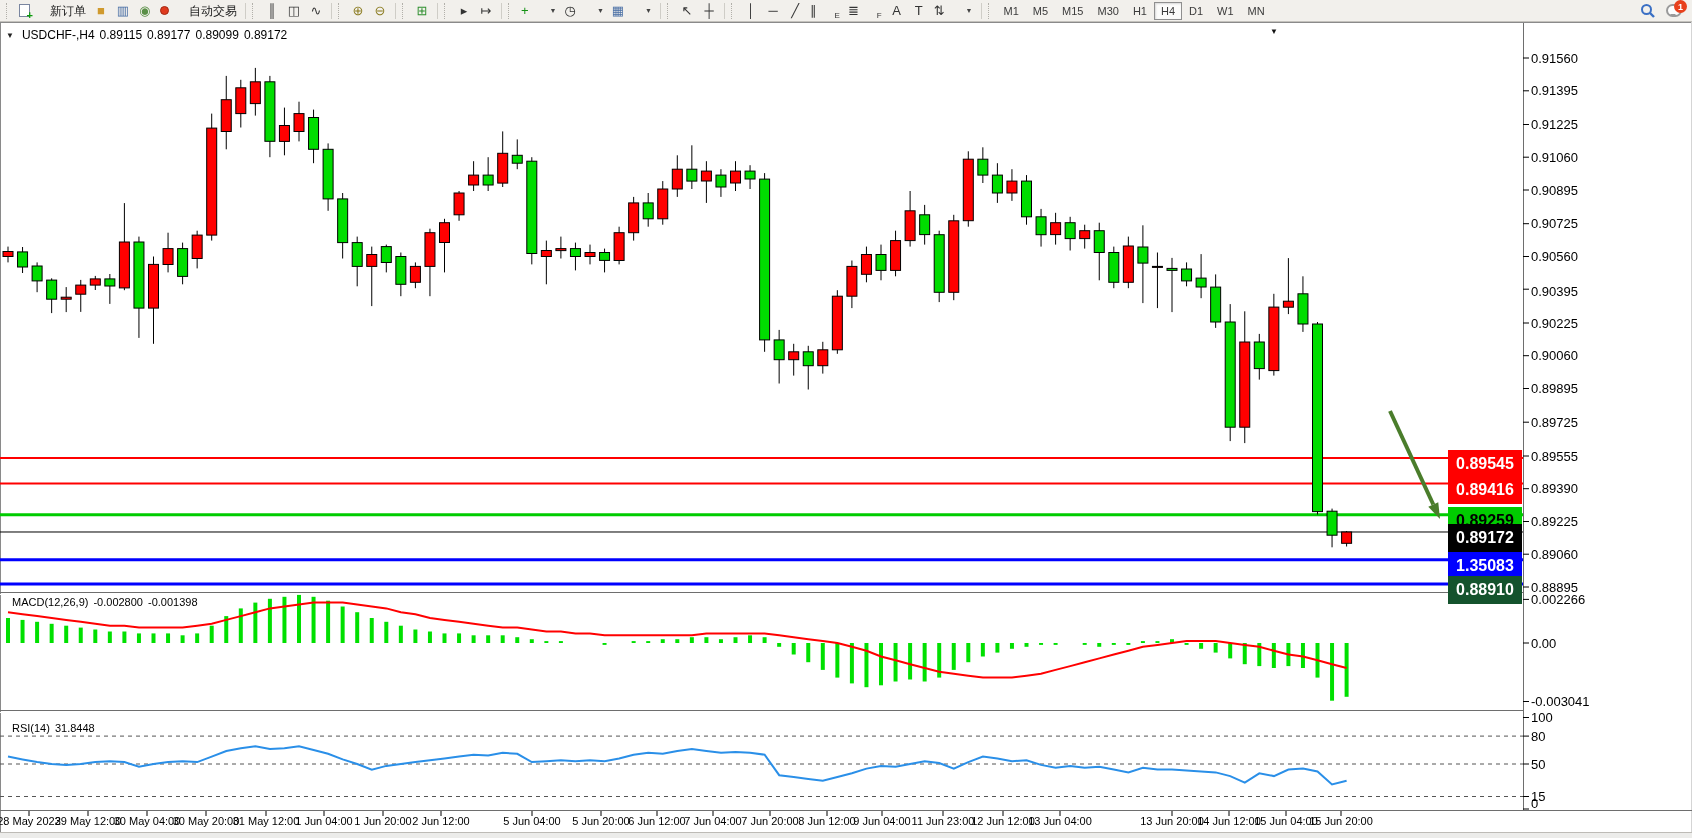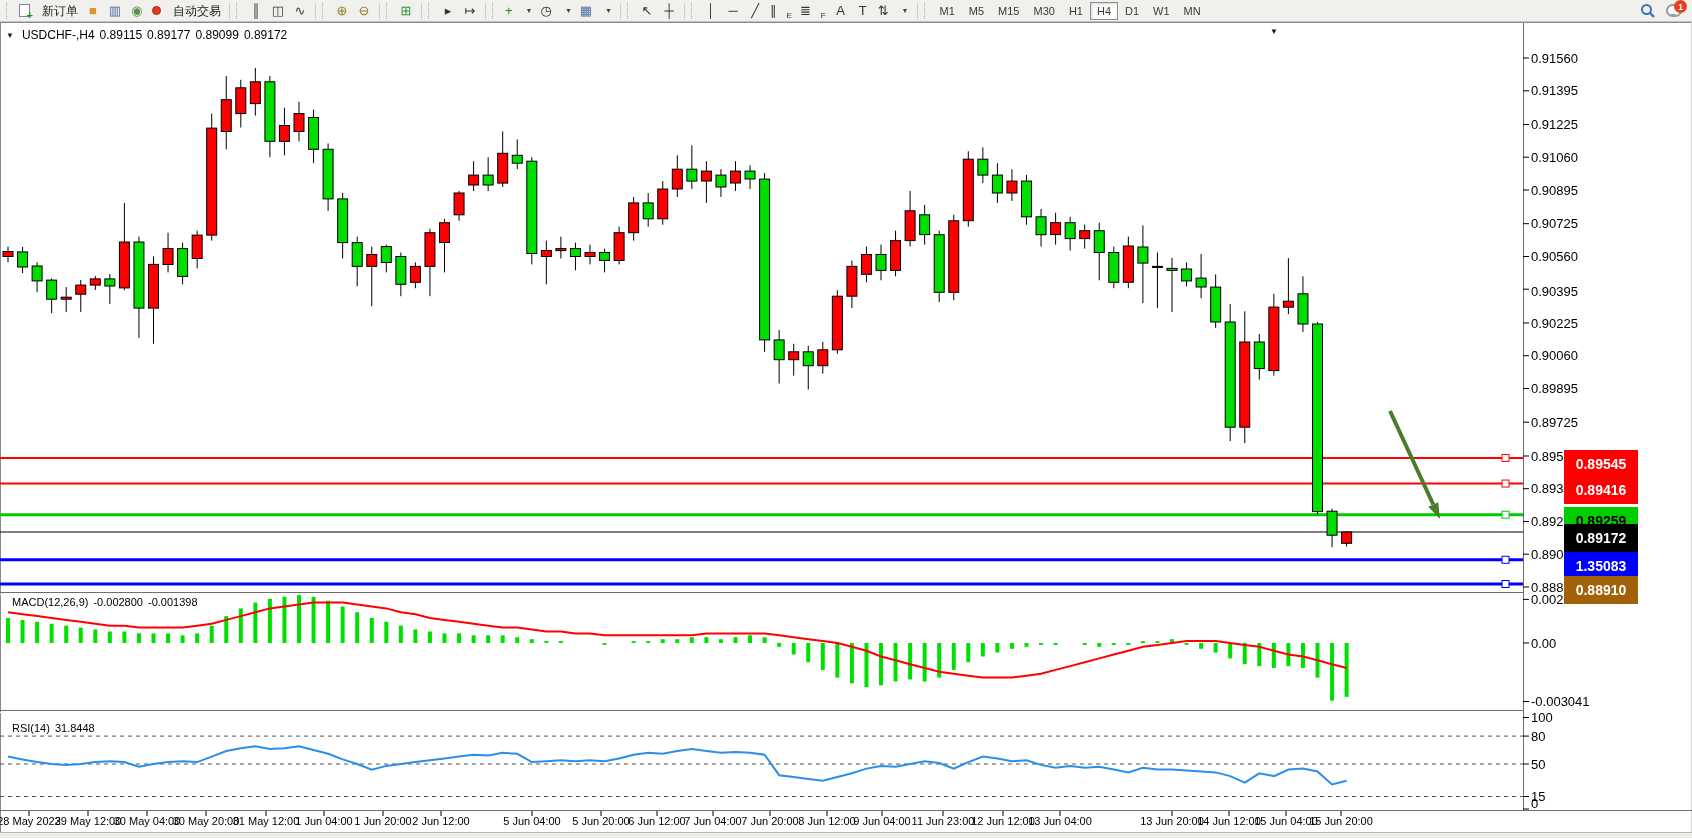--- a/index.html
+++ b/index.html
@@ -7,21 +7,21 @@
   .app{position:relative;width:1692px;height:838px;overflow:hidden;
        font-family:"Liberation Sans",sans-serif;color:#000;background:#fff;}
   
   .toolbar{position:absolute;left:0;top:0;width:1692px;height:22px;
            background:#f2f0ec;border-bottom:1px solid #c4c2bd;
            display:flex;align-items:center;padding:0 4px;}
   .tb-grip{width:5px;height:16px;border-left:1px dotted #b2b0aa;margin:0 4px 0 2px;}
   .tb-sep{width:1px;height:16px;background:#cfcdc7;margin:0 4px;}
   .tb-btn{height:20px;min-width:22px;display:flex;align-items:center;justify-content:center;
           font-size:13px;line-height:1;border:1px solid transparent;border-radius:2px;
-          color:#333;cursor:default;gap:12px;padding:0 3px;position:relative;}
+          color:#333;cursor:default;gap:20px;padding:0 3px;position:relative;}
   .tb-btn .glyph{pointer-events:none;}
   .tb-btn .sub{font-size:8px;margin-left:-2px;align-self:flex-end;}
   .tb-btn .caret{font-size:7px;color:#444;margin-left:1px;}
   .tb-btn .cjk{font-size:12px;color:#222;}
   .ic-doc{width:11px;height:13px;background:#fff;border:1px solid #7a86a0;position:relative;}
   .ic-doc::after{content:"+";position:absolute;right:-4px;bottom:-5px;color:#0b9a0b;
                  font-size:11px;font-weight:bold;}
   .ic-dot{width:9px;height:9px;border-radius:50%;background:#e03a1e;border:1px solid #a32812;}
   .tf-btn{height:18px;padding:0 6px;display:flex;align-items:center;font-size:11px;
           color:#3b3b3b;border:1px solid transparent;}
@@ -36,21 +36,21 @@
          align-items:center;justify-content:center;padding:0 2px;}
   
   .chart-window{position:absolute;left:0;top:22px;width:1692px;height:816px;background:#fff;}
   #chart-svg{position:absolute;left:0;top:0;}
   .chart-title{position:absolute;left:6px;top:6px;font-size:12px;display:flex;gap:5px;
                align-items:center;white-space:nowrap;}
   .chart-title .exp{font-size:8px;color:#222;margin-right:3px;}
   .corner-caret{position:absolute;left:1270px;top:5px;font-size:8px;color:#111;}
   .ind-label{position:absolute;font-size:11px;display:flex;gap:5px;white-space:nowrap;}
   .axis-label{position:absolute;left:1531px;font-size:13px;height:13px;line-height:13px;}
-  .badge-price{position:absolute;left:1564px;width:74px;height:28px;font-size:14px;font-weight:600;
+  .badge-price{position:absolute;left:1448px;width:74px;height:28px;font-size:16px;font-weight:600;
                display:flex;align-items:center;justify-content:center;z-index:3;}
   .time-label{position:absolute;top:793px;font-size:11px;transform:translateX(-50%);white-space:nowrap;}
   .bottom-strip{position:absolute;left:0;top:810px;width:1692px;height:6px;background:#ececea;
                 border-top:1px solid #bdbbb6;}
 </style>
 </head>
 <body>
 
 <div class="app">
   <div class="toolbar" id="toolbar">
@@ -580,21 +580,21 @@
         <div class="axis-label" style="top:689.0px">100</div>
         <div class="axis-label" style="top:707.6px">80</div>
         <div class="axis-label" style="top:735.5px">50</div>
         <div class="axis-label" style="top:768.0px">15</div>
         <div class="axis-label" style="top:774.5px">0</div>
         <div class="badge-price" style="top:428.0px;background:#ff0000;color:#ffffff">0.89545</div>
         <div class="badge-price" style="top:453.6px;background:#ff0000;color:#ffffff">0.89416</div>
         <div class="badge-price" style="top:484.7px;background:#00cc00;color:#000000">0.89259</div>
         <div class="badge-price" style="top:502.0px;background:#000000;color:#ffffff">0.89172</div>
         <div class="badge-price" style="top:529.8px;background:#0000ff;color:#ffffff">1.35083</div>
-        <div class="badge-price" style="top:554.0px;background:#a16207;color:#ffffff">0.88910</div>
+        <div class="badge-price" style="top:554.0px;background:#14532d;color:#ffffff">0.88910</div>
         <div class="time-label" style="left:29px">28 May 2023</div>
         <div class="time-label" style="left:88px">29 May 12:00</div>
         <div class="time-label" style="left:147px">30 May 04:00</div>
         <div class="time-label" style="left:206px">30 May 20:00</div>
         <div class="time-label" style="left:266px">31 May 12:00</div>
         <div class="time-label" style="left:324px">1 Jun 04:00</div>
         <div class="time-label" style="left:383px">1 Jun 20:00</div>
         <div class="time-label" style="left:441px">2 Jun 12:00</div>
         <div class="time-label" style="left:532px">5 Jun 04:00</div>
         <div class="time-label" style="left:601px">5 Jun 20:00</div>

